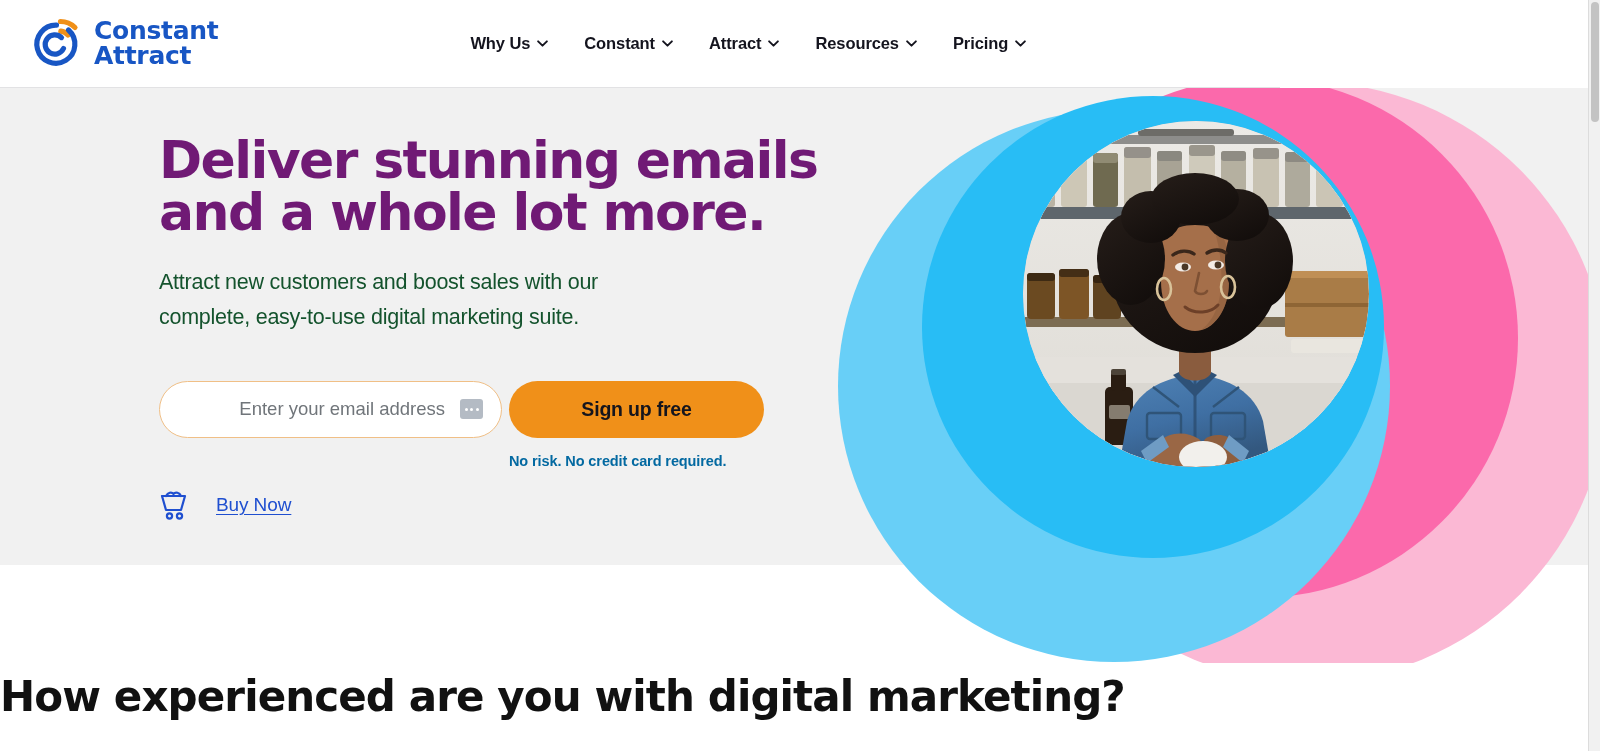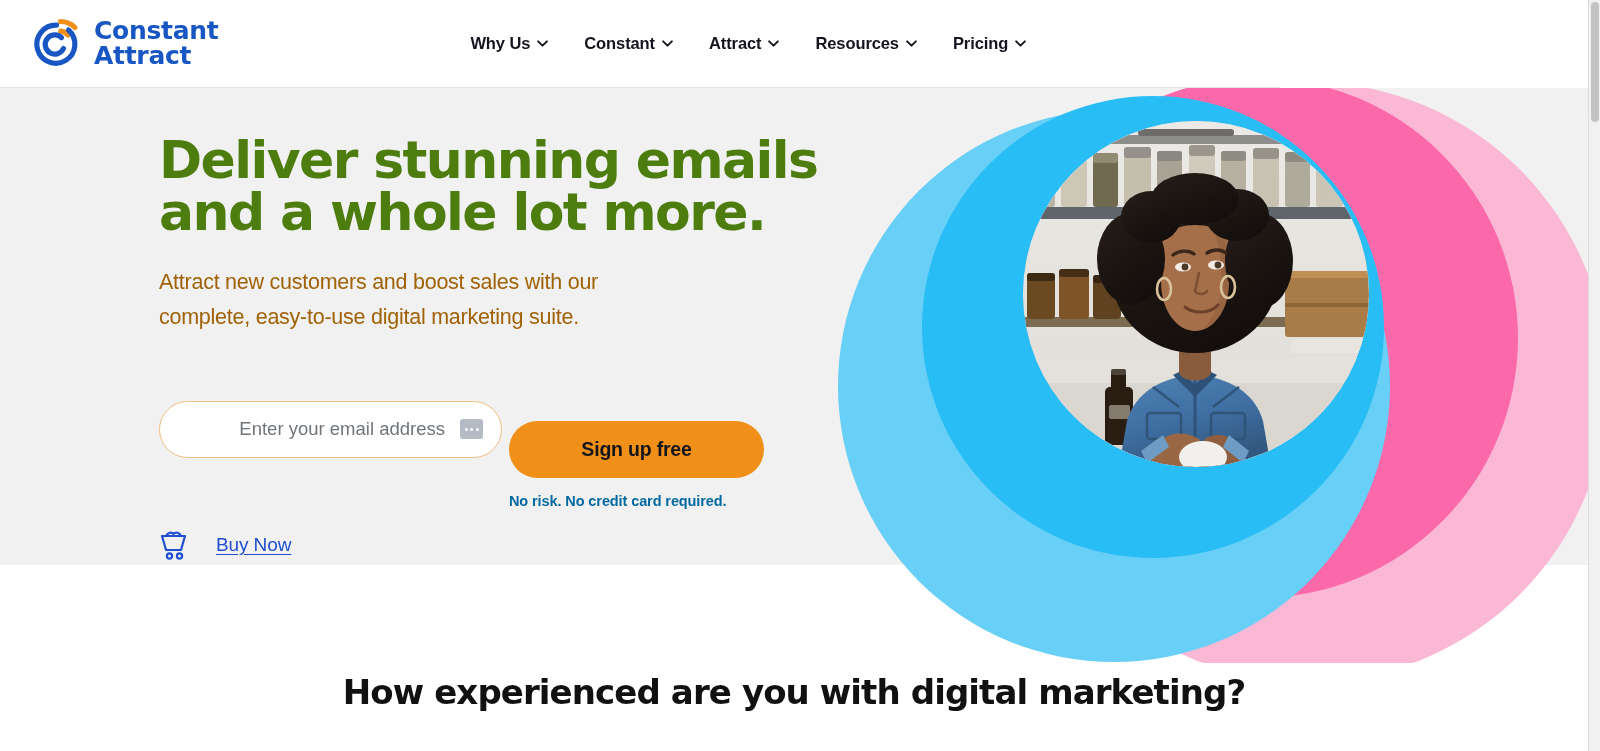--- a/index.html
+++ b/index.html
@@ -75,25 +75,25 @@
   .photo-circle {
     position:absolute; border-radius:50%; overflow:hidden;
     background:#cfd4d6;
   }
   .photo-svg { display:block; width:100%; height:100%; }
 
   .hero-copy { position:absolute; left:159px; top:134px; width:660px; z-index:20; }
   .hero-title {
     font-family:"DejaVu Sans", sans-serif;
     font-size:52px; font-weight:bold; line-height:1.0;
-    letter-spacing:-1.6px; color:#4d7c0f; white-space:pre-line;
+    letter-spacing:-1.6px; color:#701a75; white-space:pre-line;
   }
   .hero-sub {
     margin-top:27px; font-size:21.5px; line-height:1.62;
-    color:#a16207; letter-spacing:-0.25px; white-space:pre-line;
+    color:#14532d; letter-spacing:-0.25px; white-space:pre-line;
   }
 
   .form-row { display:flex; align-items:center; gap:7px; margin-top:46px; }
   .email-wrap { position:relative; width:343px; height:57px; }
   .email-input {
     width:100%; height:100%; border:1.5px solid #f0bf86; border-radius:999px;
     background:#fff; padding:0 56px 0 26px;
     font-family:"Liberation Sans", sans-serif; font-size:18.5px; color:#ec4899;
     outline:none;
     text-align:right;
@@ -104,42 +104,41 @@
     width:23px; height:20px; border-radius:3px; background:#b4bbc4;
     display:flex; align-items:center; justify-content:center; gap:2.5px;
     cursor:pointer;
   }
   .autofill-icon i { width:3px; height:3px; border-radius:50%; background:#fff; display:block; }
   .btn-signup {
     width:255px; height:57px; border:none; border-radius:999px; background:#f09019;
     font-family:"Liberation Sans", sans-serif;
     font-size:19.5px; font-weight:bold; color:#15151d; cursor:pointer;
     letter-spacing:-0.2px;
-    margin-top:40px;
   }
   .norisk {
     margin-top:15px; margin-left:350px; font-size:14.5px; font-weight:bold;
     color:#0369a1; letter-spacing:-0.1px;
   }
 
   .buynow { display:flex; align-items:center; gap:26px; margin-top:22px; cursor:pointer; width:max-content; }
   .buynow-label {
     font-size:19px; color:#1f4fd0; text-decoration:underline;
     text-underline-offset:3px; letter-spacing:-0.1px;
   }
 
   
   .section-2 {
     position:absolute; left:0; top:565px; width:1588px; height:186px;
     background:#ffffff; z-index:2;
   }
   .section-heading {
-    position:absolute; left:0; top:672px; width:1588px; text-align:center; z-index:25;
+    position:absolute; left:0; top:672px; width:1588px; text-align:left; z-index:25;
     font-family:"DejaVu Sans", sans-serif;
-    font-size:34px; font-weight:bold; color:#111111; letter-spacing:-0.9px;
+    font-size:42px; font-weight:bold; color:#111111; letter-spacing:-0.9px;
   }
 
   
   .scrollbar {
     position:absolute; right:0; top:0; width:12px; height:751px;
     background:#f1f1f1; border-left:1px solid #dcdcdc; z-index:60;
   }
   .scroll-thumb {
     position:absolute; left:2px; top:2px; width:8px; height:120px;
     background:#c3c3c3; border-radius:4px; cursor:pointer;

